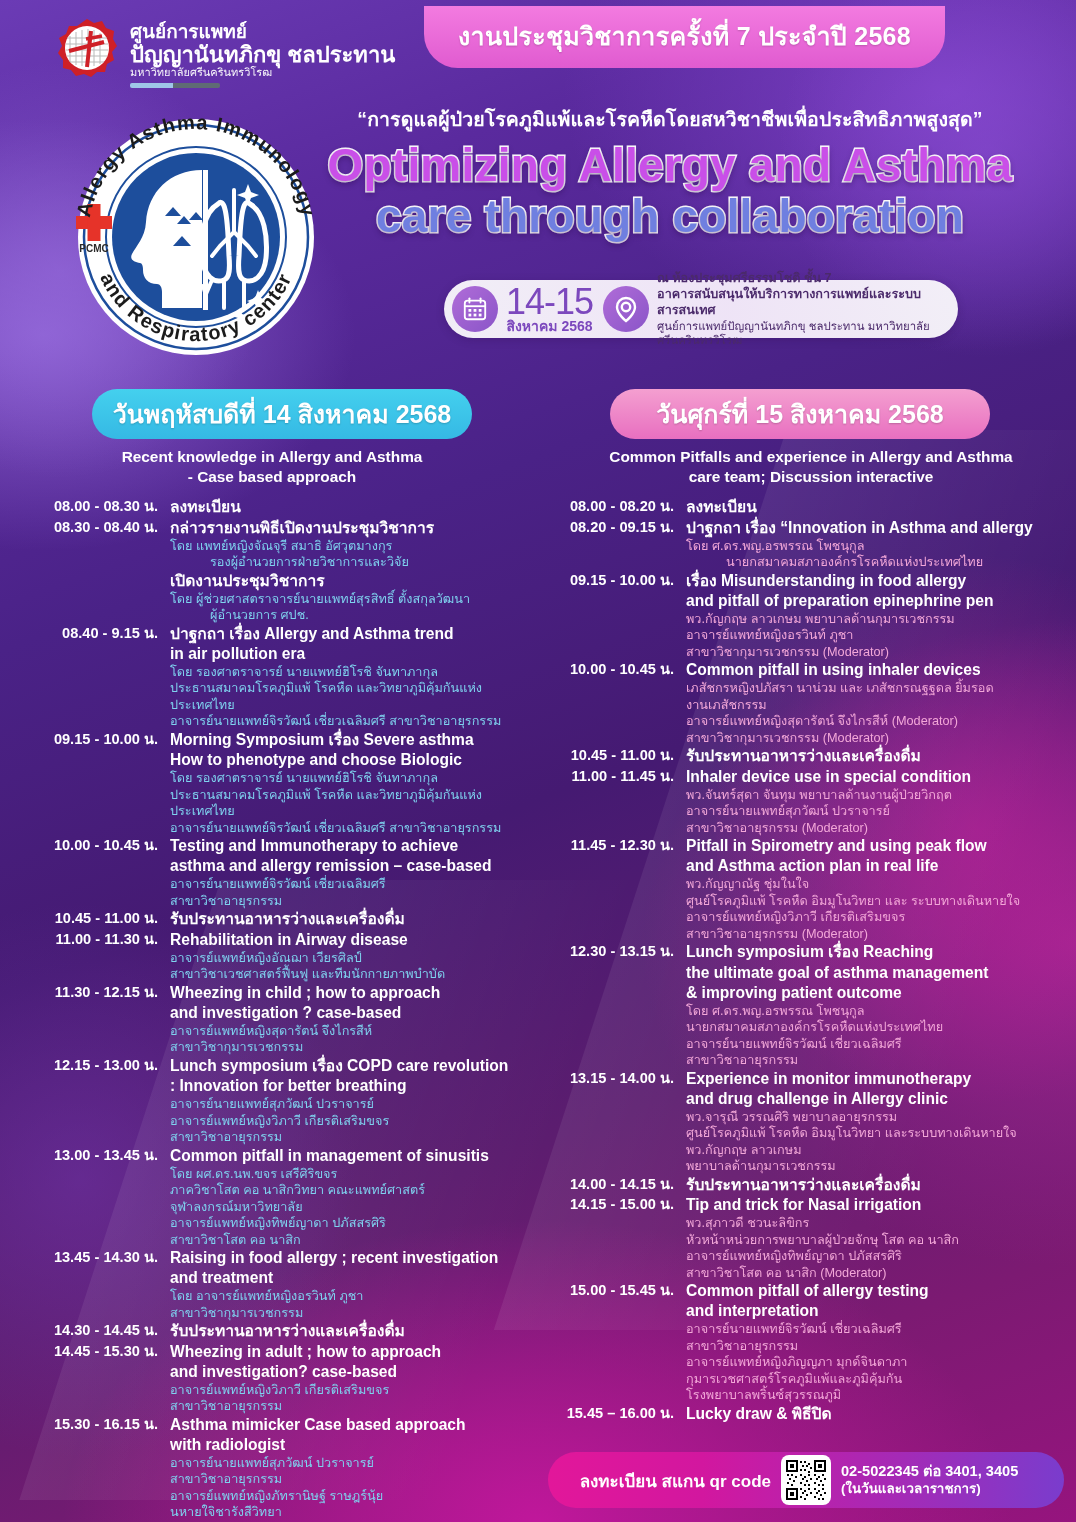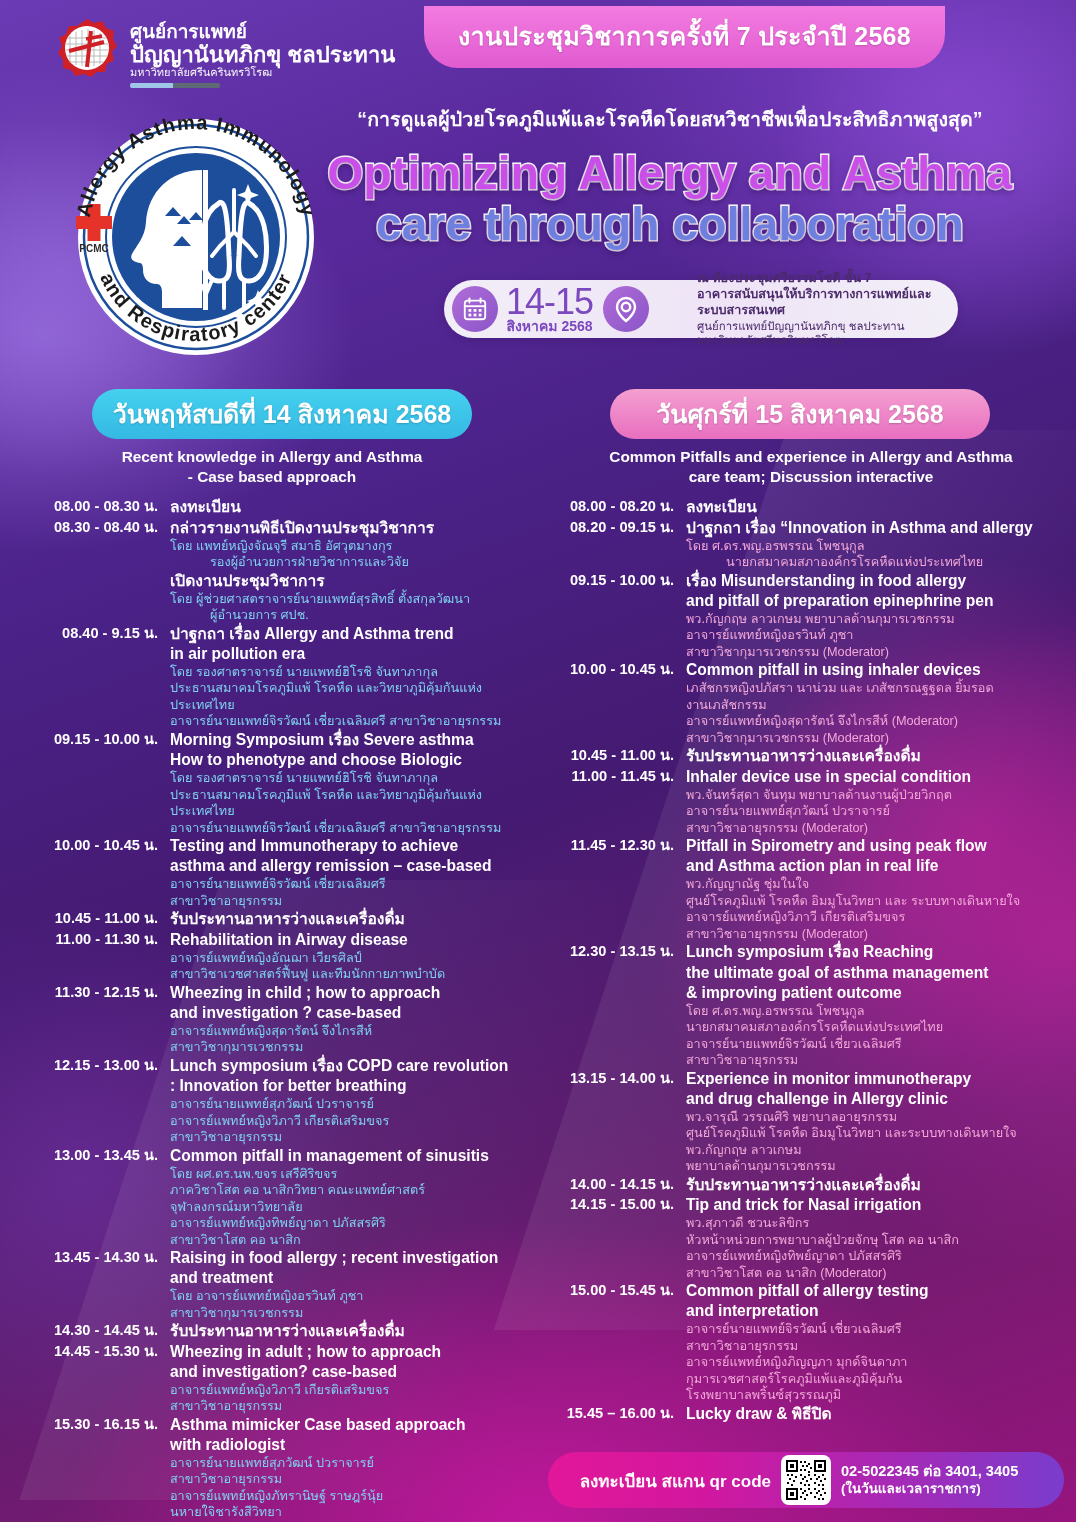--- a/index.html
+++ b/index.html
@@ -46,21 +46,21 @@
   .org-text .l2{ font-size:22px; font-weight:bold;}
   .org-text .l3{ font-size:11px; opacity:.95; margin-top:1px;}
   .org-rule{ margin-top:4px; width:90px; height:5px;
     background:linear-gradient(90deg,#9fc6e8 0%,#9fc6e8 48%,#5f6b74 48%,#5f6b74 100%); border-radius:2px;}
 
   
   .emblem{ position:absolute; left:52px; top:112px; width:288px; height:250px; }
 
   
   .title-wrap{ position:absolute; left:300px; top:104px; width:740px; text-align:center; }
-  .thai-sub{ color:#fff; font-size:19.5px; font-weight:bold; letter-spacing:.1px; margin-bottom:14px;text-align:center;}
+  .thai-sub{ color:#fff; font-size:19.5px; font-weight:bold; letter-spacing:.1px; margin-bottom:6px;text-align:center;}
   .en-1{
     font-size:46px; font-weight:bold; letter-spacing:.2px; line-height:1.06;
     color:#c94fe8;
     -webkit-text-stroke:3px #ffffff; paint-order:stroke fill;
     text-shadow:0 3px 6px rgba(40,0,70,.45);
   }
   .en-2{
     font-size:46px; font-weight:bold; letter-spacing:.2px; line-height:1.06;
     color:#6f7fe0;
     -webkit-text-stroke:3px #ffffff; paint-order:stroke fill;
@@ -73,21 +73,21 @@
     position:absolute; left:444px; top:280px; width:514px; height:58px;
     background:linear-gradient(90deg,rgba(255,255,255,.92) 0%,rgba(247,238,252,.95) 55%,rgba(255,255,255,.92) 100%);
     border-radius:29px; display:flex; align-items:center; padding:0 14px 0 8px; gap:8px;
     box-shadow:0 2px 8px rgba(40,0,70,.22);
   }
   .circ{ width:46px; height:46px; border-radius:50%; flex:none;
     background:linear-gradient(135deg,#b06cd8,#8a55c8); display:flex; align-items:center; justify-content:center;}
   .dateblk{ flex:none; text-align:center; margin-right:2px;}
   .dateblk .d1{ font-size:36px; font-weight:normal; color:#7c48bd; line-height:.95; letter-spacing:-1px;}
   .dateblk .d2{ font-size:14px; font-weight:bold; color:#7c48bd; line-height:1;}
-  .venue{ color:#4b2a6b; font-size:12.6px; line-height:1.28; font-weight:bold;margin-left:40px;}
+  .venue{ color:#4b2a6b; font-size:12.6px; line-height:1.28; font-weight:bold;}
   .venue .v3{ font-size:11.4px; font-weight:normal;}
 
   
   .day-pill{
     position:absolute; height:50px; border-radius:25px;
     display:flex; align-items:center; justify-content:center;
     color:#fff; font-size:25px; font-weight:bold; text-shadow:0 1px 2px rgba(0,0,0,.2);
   }
   .day-thu{ left:92px; top:389px; width:380px;
     background:linear-gradient(180deg,#44d0ee 0%,#35b9e4 100%);}

